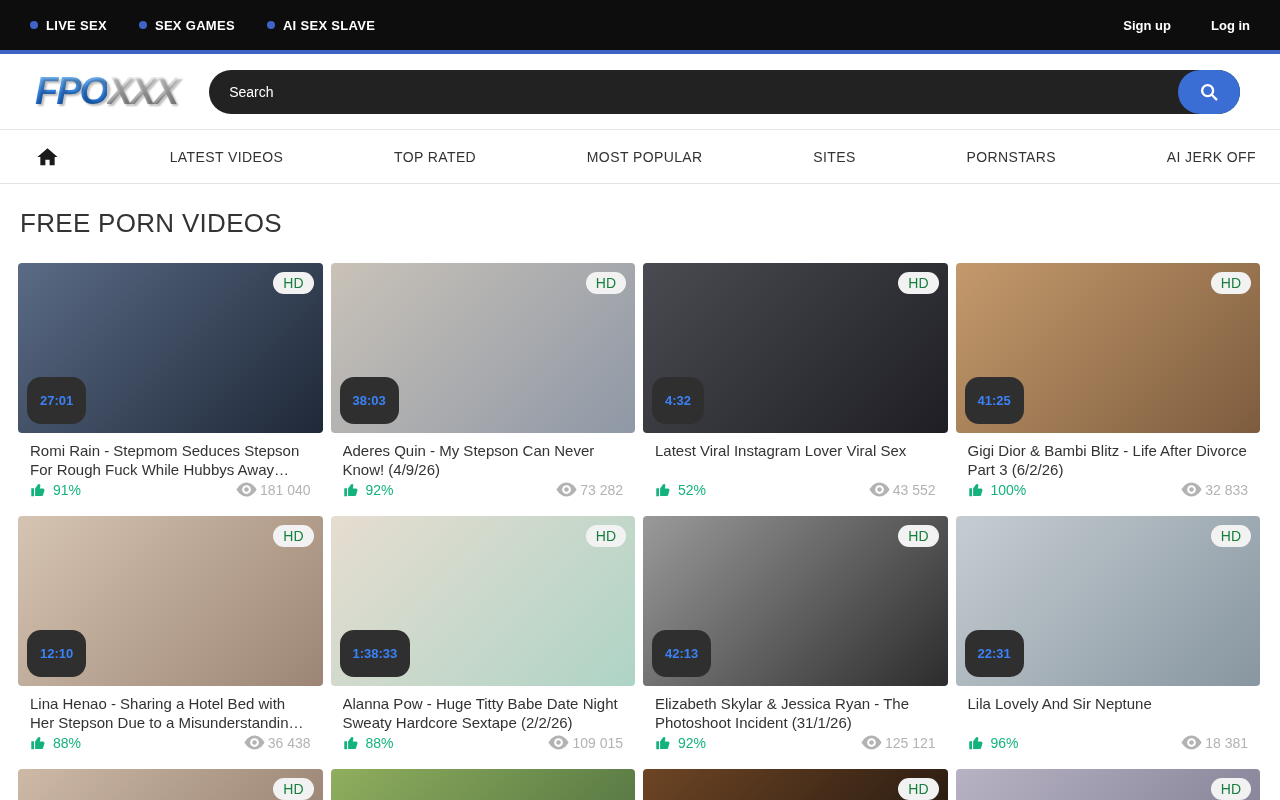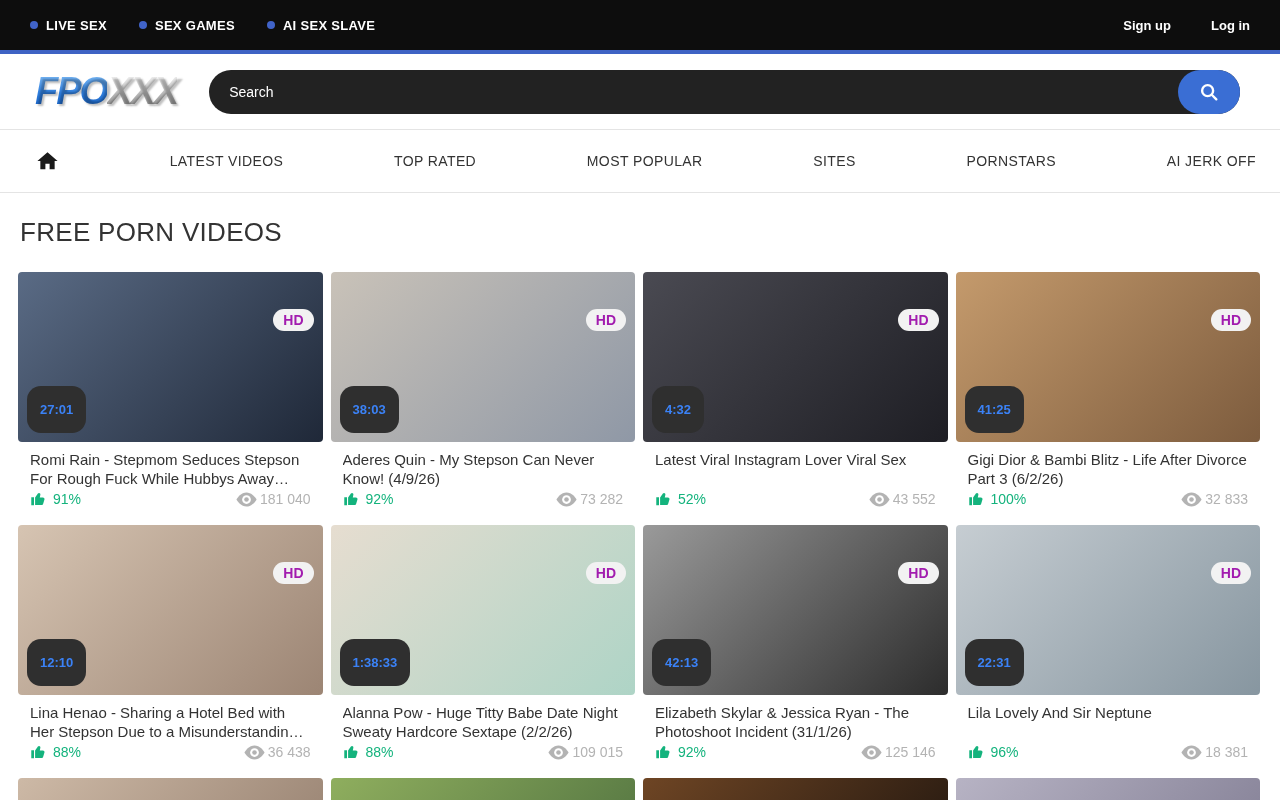--- a/index.html
+++ b/index.html
@@ -27,43 +27,43 @@
   .searchwrap { flex:1; margin-left:32px; position:relative; }
   .searchwrap input { width:100%; height:44px; background:#222; border:none; border-radius:22px;
                       color:#ef4444; font-size:14px; padding:0 80px 0 20px; outline:none;
                       font-family:Liberation Sans, sans-serif; }
   .searchwrap input::placeholder { color:#fff; opacity:1; }
   .searchbtn { position:absolute; right:0; top:0; width:62px; height:44px; border:none;
                border-radius:22px; background:#3a6ed4; cursor:pointer;
                display:flex; align-items:center; justify-content:center; }
 
   
-  .nav { height:64px; border-top:1px solid #e4e4e4; border-bottom:1px solid #e4e4e4;
+  .nav { height:55px; border-top:1px solid #e4e4e4; border-bottom:1px solid #e4e4e4;
          display:flex; align-items:center; justify-content:space-between;
          padding:0 24px 0 36px; background:#fff; }
   .nav a { color:#333; font-size:14px; letter-spacing:.4px; text-decoration:none; cursor:pointer; }
   .homelink { display:flex; align-items:center; cursor:pointer; }
 
   
   .main { padding:0 20px 0 18px; }
   h1 { font-size:26px; font-weight:500; color:#333; letter-spacing:.3px; margin:24px 0 0 2px; }
   .grid { margin-top:24px; display:grid; grid-template-columns:repeat(4,1fr); gap:8px; }
 
   .card { background:#fff; cursor:pointer; }
   .thumb { position:relative; height:170px; border-radius:4px; overflow:hidden; background:#444; }
-  .hd { position:absolute; top:9px; right:9px; background:#f2f2f2; color:#a21caf;
-        font-size:14px; font-weight:700; padding:3px 10px; border-radius:13px;margin-top:28px; }
+  .hd { position:absolute; top:9px; right:9px; background:#f2f2f2; color:#15803d;
+        font-size:14px; font-weight:400; padding:3px 10px; border-radius:13px; }
   .dur { position:absolute; bottom:9px; left:9px; background:#2f2f2f; color:#3b82f6;
          font-size:13px; font-weight:700; padding:16px 13px; border-radius:14px; }
   .info { padding:9px 12px 10px 12px; height:75px; display:flex; flex-direction:column; }
   .title { font-size:15px; line-height:18.5px; color:#333; text-decoration:none;
            display:-webkit-box; -webkit-line-clamp:2; -webkit-box-orient:vertical; overflow:hidden; }
   .stats { margin-top:auto; display:flex; align-items:center; justify-content:space-between; }
   .likes { display:flex; align-items:center; gap:6px; color:#14b37d; font-size:14px; font-weight:400; }
-  .views { display:flex; align-items:flex-end; gap:3px; color:#b3b3b3; font-size:14px; }
+  .views { display:flex; align-items:center; gap:3px; color:#b3b3b3; font-size:14px; }
 </style>
 </head>
 <body>
 
 <div class="topbar">
   <div class="links">
     <span class="toplink">
       <i class="dot"></i>
       <span>LIVE SEX</span>
     </span>
@@ -281,21 +281,21 @@
             <path d="M1.5 8.5h3.2V18H1.5z M6 17.6h7.6c.9 0 1.7-.6 1.9-1.5l1.5-5c.4-1.2-.5-2.4-1.8-2.4h-3.7l.7-3.2c.2-1-.6-2-1.6-2-.5 0-1 .3-1.3.7L6 8.8Z"></path>
           </svg>
           <span class="pct">92%</span>
         </span>
         <span class="views">
           <svg width="21" height="15" viewBox="0 0 24 16" fill="#b3b3b3">
             <path d="M12 0 C6 0 1.5 6 .5 8 1.5 10 6 16 12 16 s10.5-6 11.5-8 C22.5 6 18 0 12 0 Z"></path>
             <circle cx="12" cy="8" r="5" fill="#fff"></circle>
             <circle cx="12" cy="8" r="2.6" fill="#b3b3b3"></circle>
           </svg>
-          <span class="cnt">125 146</span>
+          <span class="cnt">125 121</span>
         </span>
       </div>
     </div>
   </article>
 
   <article class="card">
     <div class="thumb" style="background: linear-gradient(135deg, rgb(198, 205, 210), rgb(135, 150, 160));">
       <span class="hd">HD</span>
       <span class="dur">22:31</span>
     </div>

